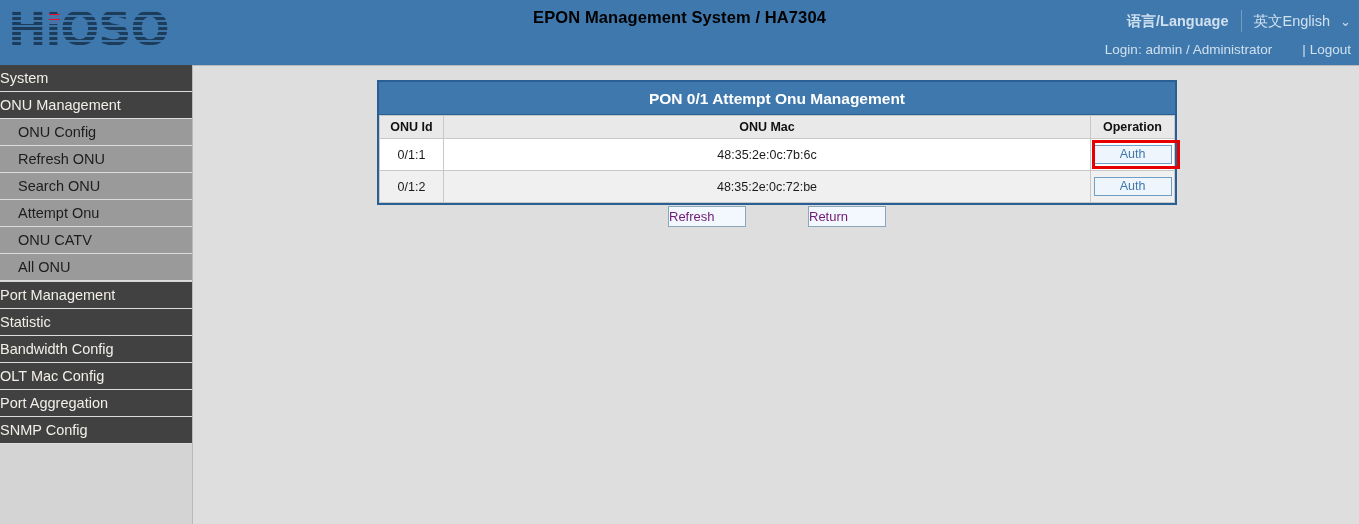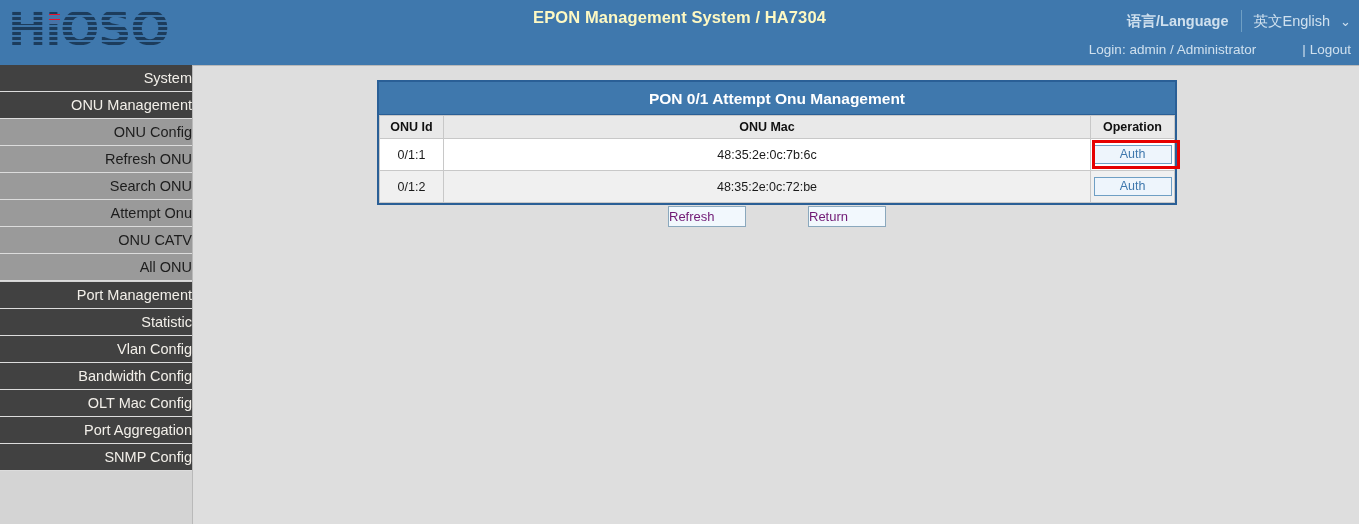--- a/index.html
+++ b/index.html
@@ -59,21 +59,21 @@
       rgba(63,120,173,0.95) 3px,
       rgba(63,120,173,0.95) 5px
     );
   }
   .sys-title {
     position: absolute;
     left: 0; top: 8px; width: 1359px;
     text-align: center;
     font-size: 16.5px;
     font-weight: bold;
-    color: #fef9c3;
+    color: #000000;
     letter-spacing: 0.1px;
   }
   .lang-area {
     position: absolute;
     right: 8px; top: 9px;
     display: flex; align-items: center;
     height: 24px;
   }
   .lang-label {
     font-size: 14.5px;
@@ -98,21 +98,21 @@
     color: #cfe0ee;
     line-height: 1;
   }
   .login-row {
     position: absolute;
     right: 8px; top: 42px;
     display: flex; align-items: center;
     font-size: 13.5px;
     color: #cfe0ee;
   }
-  .login-text { padding-right: 46px; }
+  .login-text { padding-right: 30px; }
   .logout-sep { padding-right: 4px; color: #cfe0ee; }
   .logout-link { color: #cfe0ee; cursor: pointer; }
 
   
   .sidebar {
     position: absolute;
     left: 0; top: 65px;
     width: 192px; height: 459px;
     background: #d4d4d4;
   }
@@ -120,21 +120,20 @@
     height: 27px;
     line-height: 26px;
     font-size: 14.5px;
     color: #f2efe9;
     background: #414141;
     border-bottom: 1px solid #dcdcdc;
     padding-left: 0px;
     cursor: pointer;
     white-space: nowrap;
     overflow: hidden;
-    text-align: right;
   }
   .nav-item.sub {
     background: #9a9a9a;
     color: #1d1d1d;
     padding-left: 18px;
     border-bottom: 1px solid #dcdcdc;
   }
   .nav-spacer {
     height: 1px;
     background: #d4d4d4;
@@ -274,21 +273,20 @@
     <div class="nav-item"><span>ONU Management</span></div>
     <div class="nav-item sub"><span>ONU Config</span></div>
     <div class="nav-item sub"><span>Refresh ONU</span></div>
     <div class="nav-item sub"><span>Search ONU</span></div>
     <div class="nav-item sub"><span>Attempt Onu</span></div>
     <div class="nav-item sub"><span>ONU CATV</span></div>
     <div class="nav-item sub"><span>All ONU</span></div>
     <div class="nav-spacer"></div>
     <div class="nav-item"><span>Port Management</span></div>
     <div class="nav-item"><span>Statistic</span></div>
-    <div class="nav-item"><span>Vlan Config</span></div>
     <div class="nav-item"><span>Bandwidth Config</span></div>
     <div class="nav-item"><span>OLT Mac Config</span></div>
     <div class="nav-item"><span>Port Aggregation</span></div>
     <div class="nav-item"><span>SNMP Config</span></div>
   </div>
 
   <div class="content">
 
     <div class="panel">
       <div class="panel-title">PON 0/1 Attempt Onu Management</div>

